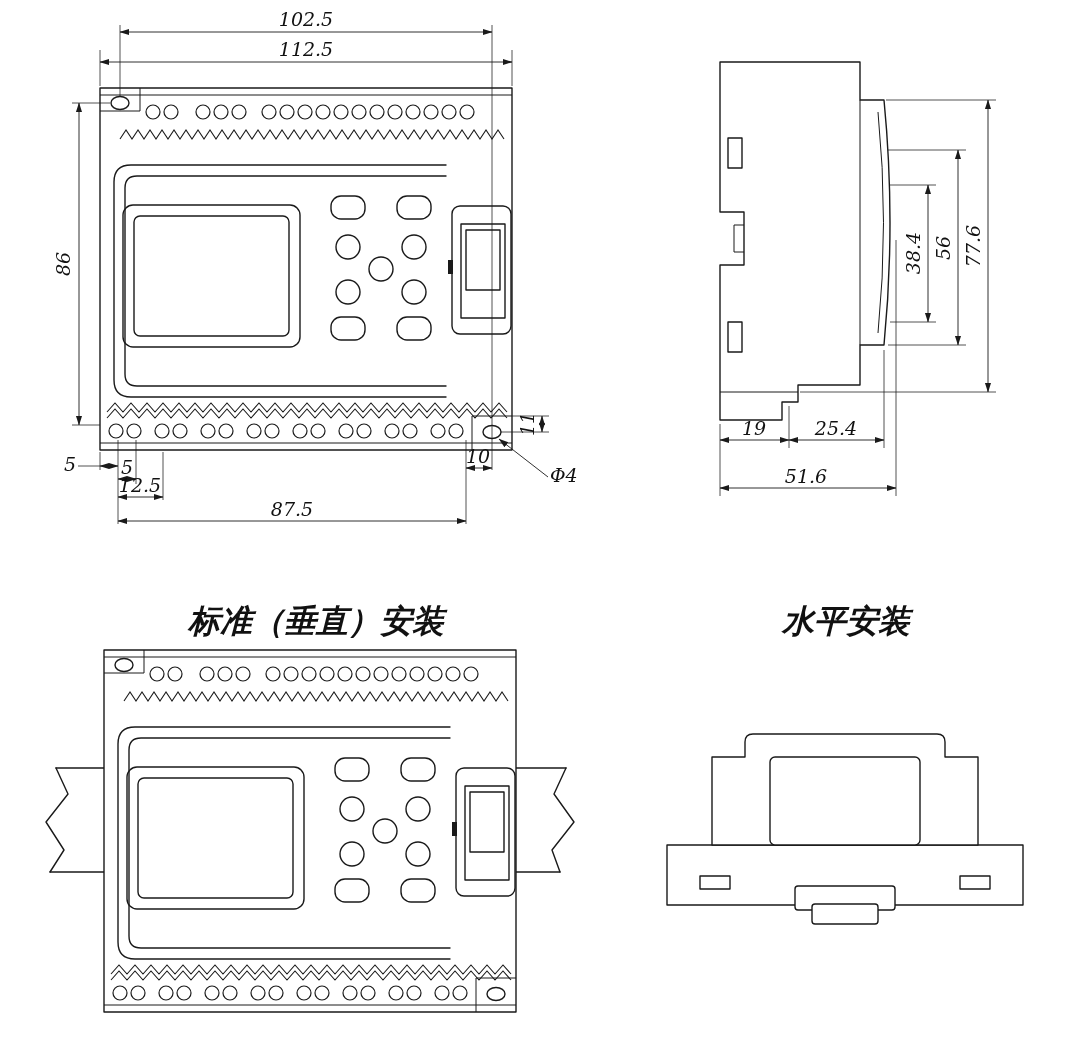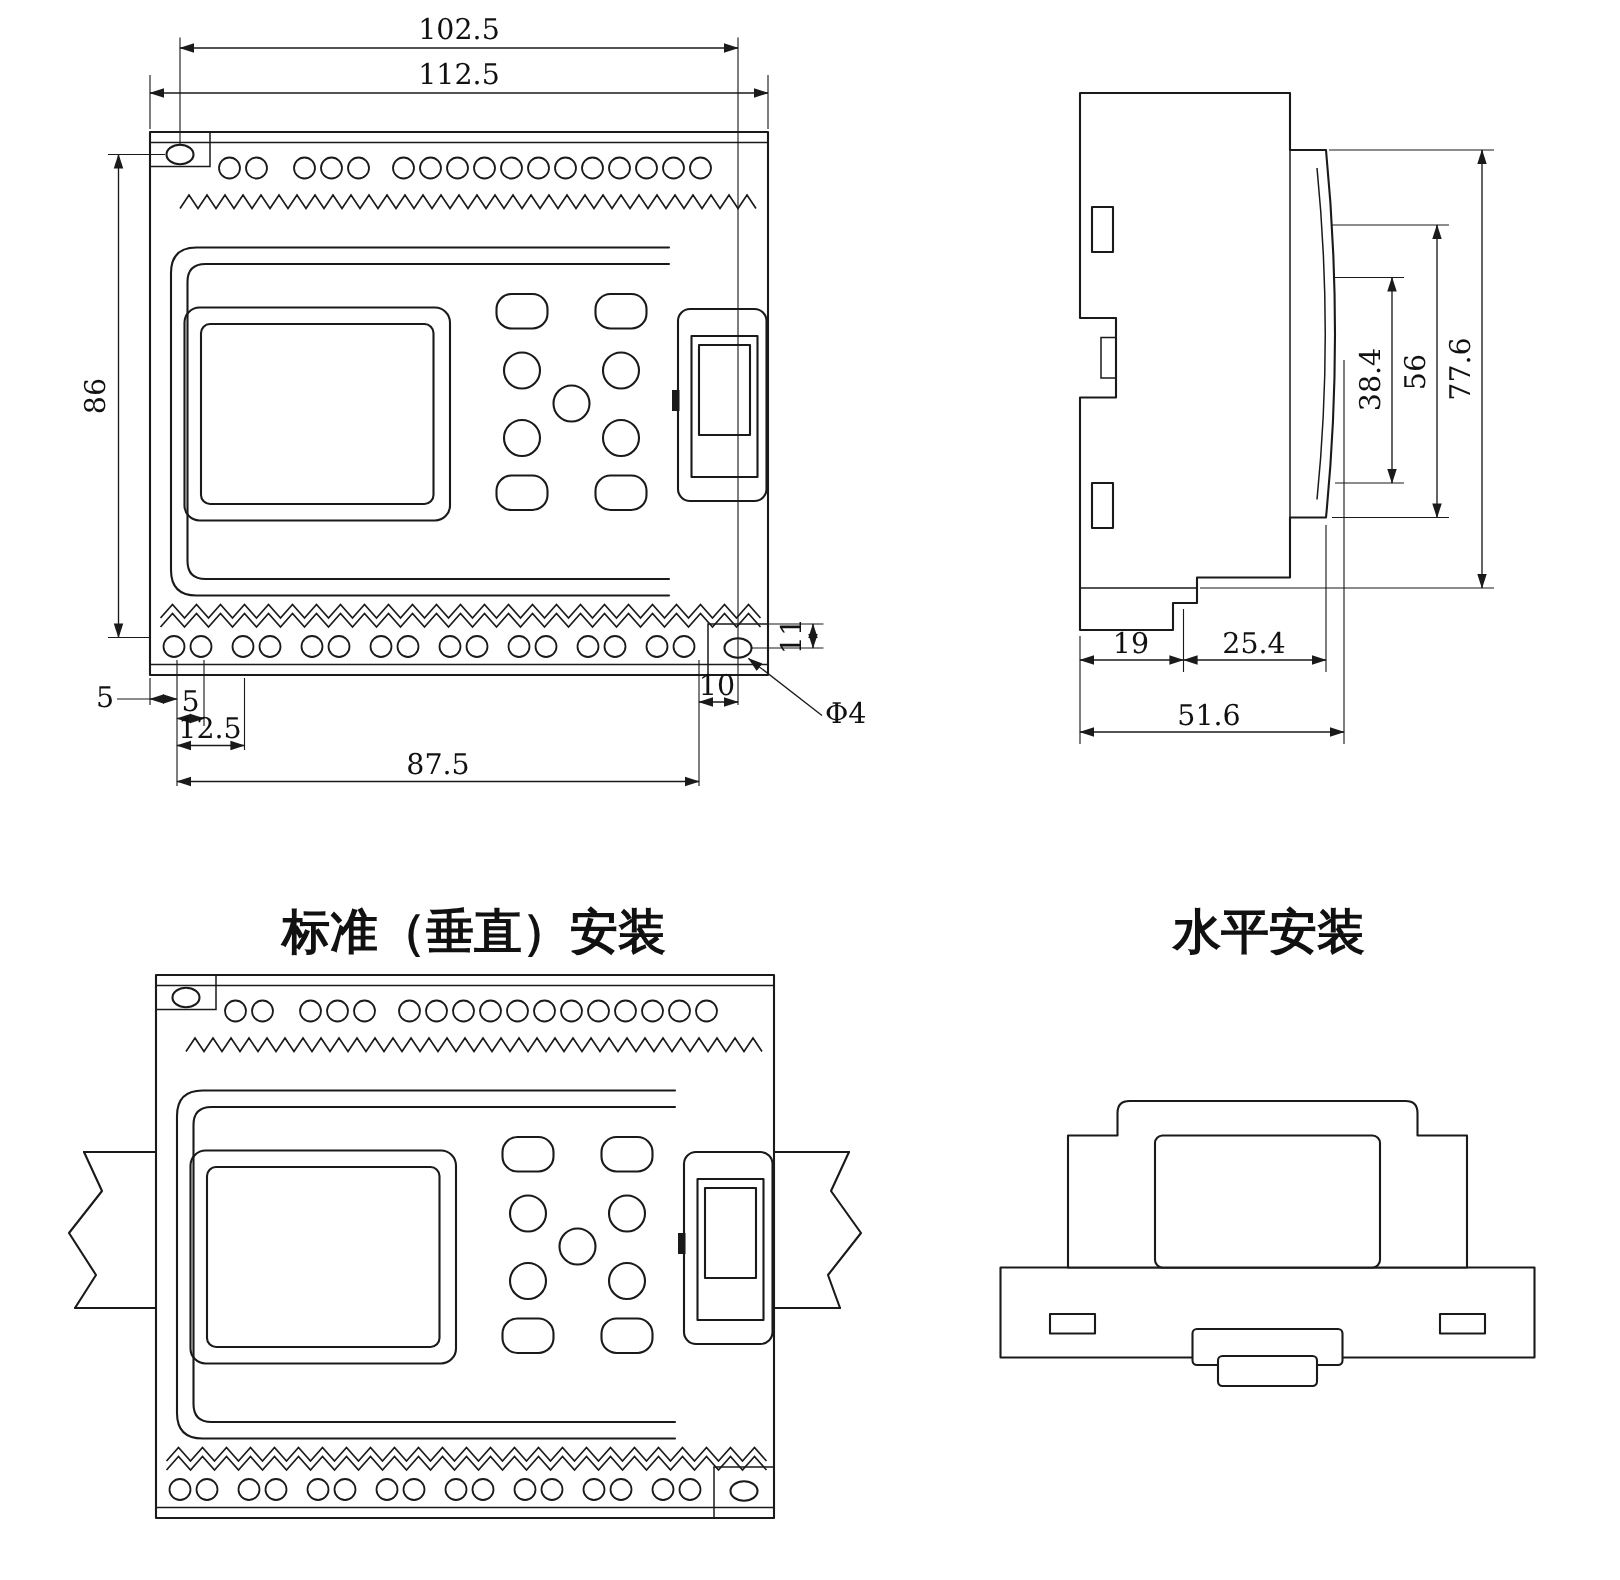--- a/index.html
+++ b/index.html
@@ -1,16 +1,16 @@
 <!DOCTYPE html>
 <html><head>
 <meta charset="utf-8">
 <style>
   html,body{margin:0;padding:0;background:#ffffff;}
-  .stage{position:relative;width:1080px;height:1053px;background:#ffffff;overflow:hidden;}
+  .stage{position:relative;width:1080px;height:1053px;background:#ffffff;overflow:hidden;font-style:italic;}
   svg text{font-family:"DejaVu Serif","Liberation Serif",serif;}
   .dimt{font-size:19px;fill:#111;text-anchor:middle;}
   .cjk{font-family:"DejaVu Sans","Liberation Sans",sans-serif;font-size:32px;font-weight:600;fill:#111;text-anchor:middle;}
   .ol{fill:none;stroke:#1a1a1a;stroke-width:1.4;stroke-linejoin:round;stroke-linecap:round;}
   .olf{fill:#ffffff;stroke:#1a1a1a;stroke-width:1.4;stroke-linejoin:round;}
   .d1{fill:none;stroke:#1a1a1a;stroke-width:1;}
   .dim{fill:none;stroke:#1a1a1a;stroke-width:0.9;}
   .ext{fill:none;stroke:#1a1a1a;stroke-width:0.75;}
   .term circle{fill:#ffffff;stroke:#1a1a1a;stroke-width:1.2;}
   .zz path{fill:none;stroke:#1a1a1a;stroke-width:1.1;}

